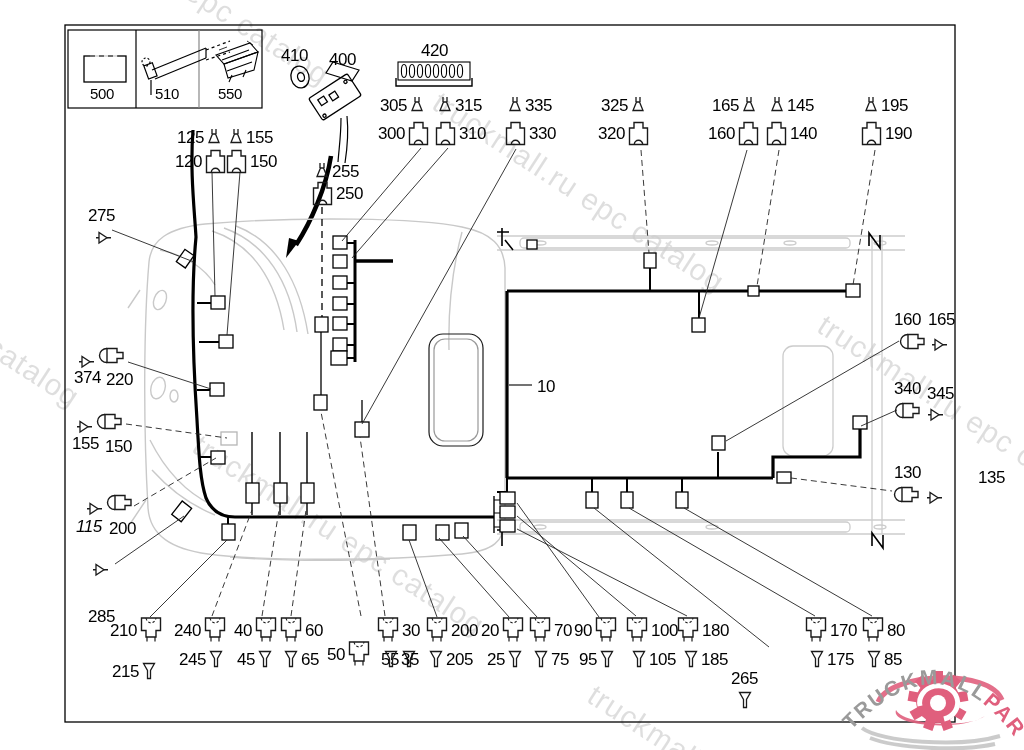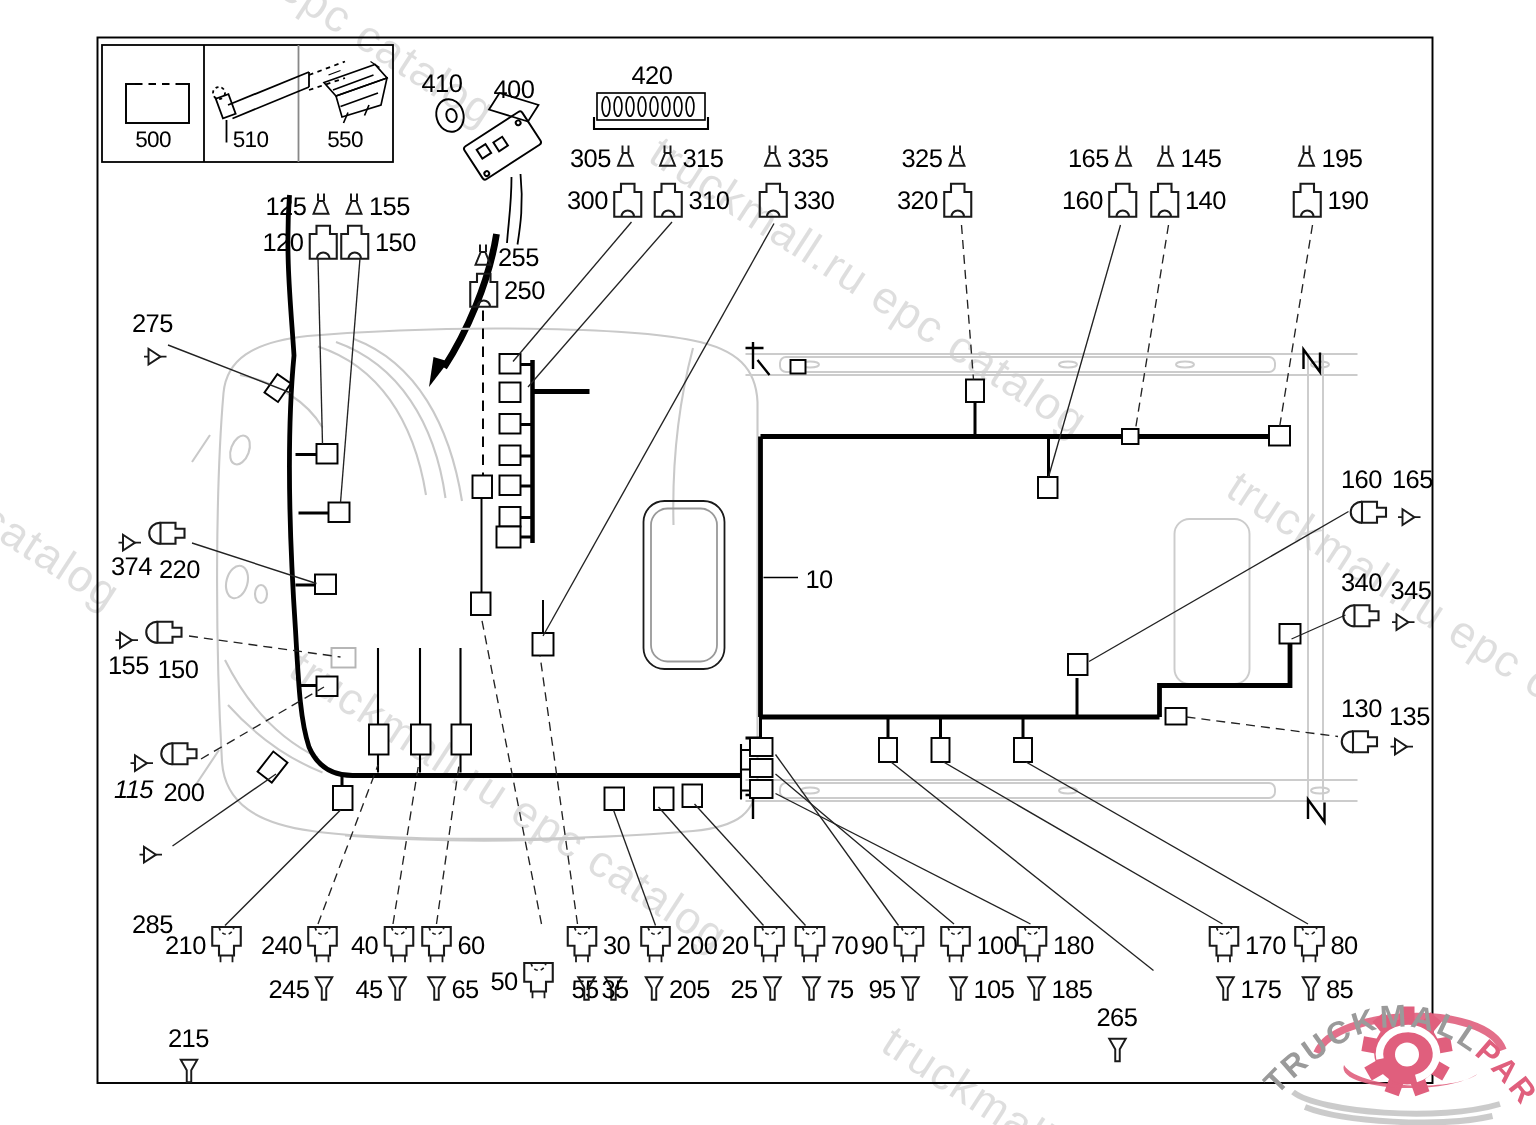--- a/index.html
+++ b/index.html
@@ -580,21 +580,21 @@
         <span class="cicon">
           <svg width="17" height="15" viewBox="0 0 17 15" fill="none" stroke="#1a1a1a" stroke-width="1.3">
             <path d="M4 2.5 V13 L12 7.75 Z"></path>
             <path d="M12 7.75 H16 M1 7.75 H4"></path>
           </svg>
         </span>
       </div>
       <div class="callout" style="left: 894px; top: 459px;">
         <span class="num">130</span>
       </div>
-      <div class="callout" style="left: 926px; top: 464px; text-align: right;">
+      <div class="callout" style="left: 978px; top: 464px; text-align: right;">
         <span class="num">135</span>
       </div>
       <div class="callout" style="left: 893px; top: 481px;">
         <span class="cicon">
           <svg width="27" height="21" viewBox="0 0 27 21" fill="none" stroke="#1a1a1a" stroke-width="1.4">
             <path d="M9 3.5 H19 V7.5 H25 V13.5 H19 V17.5 H9 Z"></path>
             <path d="M9 3.5 A7.5 7 0 0 0 9 17.5"></path>
           </svg>
         </span>
       </div>
@@ -609,21 +609,21 @@
       <div class="callout" style="left: 110px; top: 617px;">
         <span class="num">210</span>
         <span class="cicon">
           <svg width="22" height="28" viewBox="0 0 22 28" fill="none" stroke="#1a1a1a" stroke-width="1.4">
             <path d="M1.5 2 H20.5 V14.5 H16 V21 H6 V14.5 H1.5 Z"></path>
             <path d="M7 21 V25.5 M15 21 V25.5" stroke-width="1.2"></path>
             <path d="M6 2 C7.5 8.5 14.5 8.5 16 2" stroke-dasharray="2.5 2" stroke-width="1.1"></path>
           </svg>
         </span>
       </div>
-      <div class="callout" style="left: 112px; top: 684px; flex-direction: column;">
+      <div class="callout" style="left: 112px; top: 658px;">
         <span class="num">215</span>
         <span class="cicon">
           <svg width="14" height="20" viewBox="0 0 14 20" fill="none" stroke="#1a1a1a" stroke-width="1.3">
             <path d="M1.5 2.5 H12.5 L8.5 9.5 V17.5 H5.5 V9.5 Z"></path>
           </svg>
         </span>
       </div>
       <div class="callout" style="left: 174px; top: 617px;">
         <span class="num">240</span>
         <span class="cicon">

